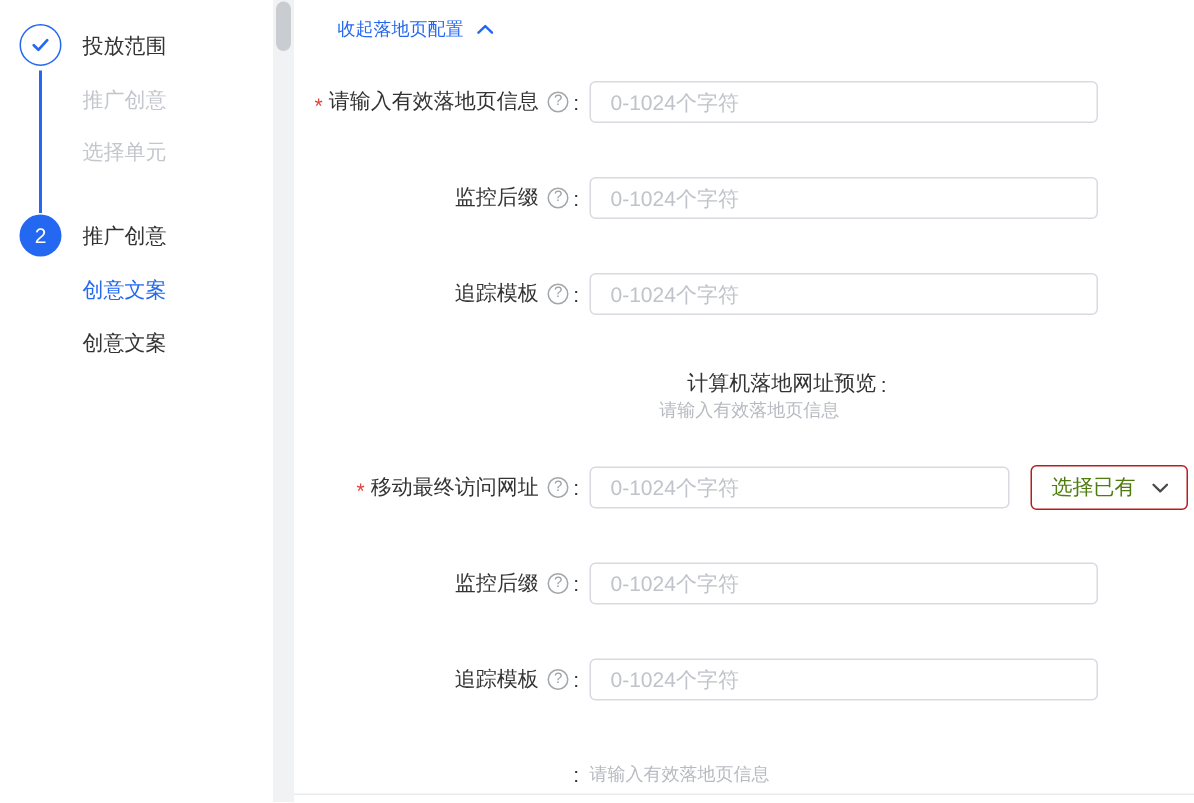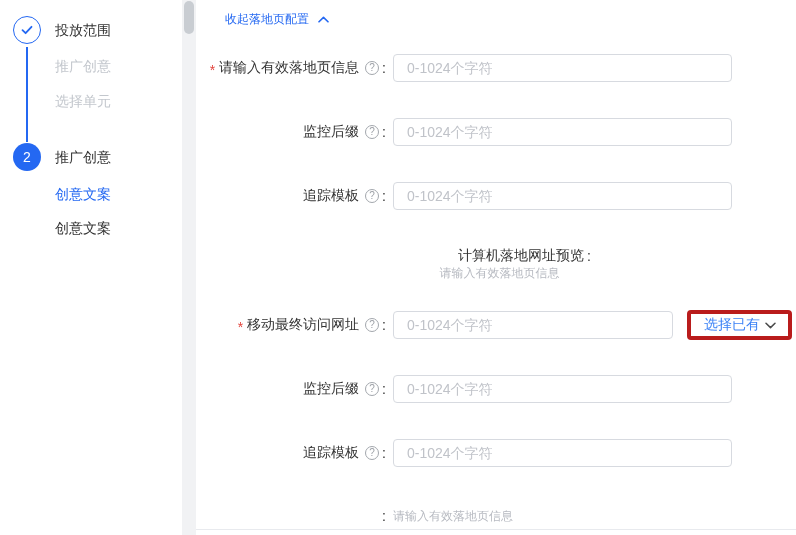--- a/index.html
+++ b/index.html
@@ -145,28 +145,28 @@
     color: #333;
     outline: none;
     background: #fff;
     font-family: "Liberation Sans", "DejaVu Sans", sans-serif;
   }
   .text-input::placeholder { color: #c0c3c9; opacity: 1; }
   .text-input.short { width: 280px; }
   .dropdown {
     margin-left: 14px;
     width: 105px; height: 30px;
-    border: 4px solid #b91c1c;
+    border: 1px solid #b91c1c;
     border-radius: 4px;
     display: flex;
     align-items: center;
     justify-content: space-between;
     padding: 0 12px 0 13px;
     font-size: 14px;
-    color: #3b82f6;
+    color: #4d7c0f;
     cursor: pointer;
     background: #fff;
   }
   .preview-row {
     display: flex;
     align-items: center;
     height: 20px;
   }
   .preview-row.first { margin-top: 36px; margin-bottom: 0; flex-direction: column; }
   .preview-row.second { margin-top: 38px; }

